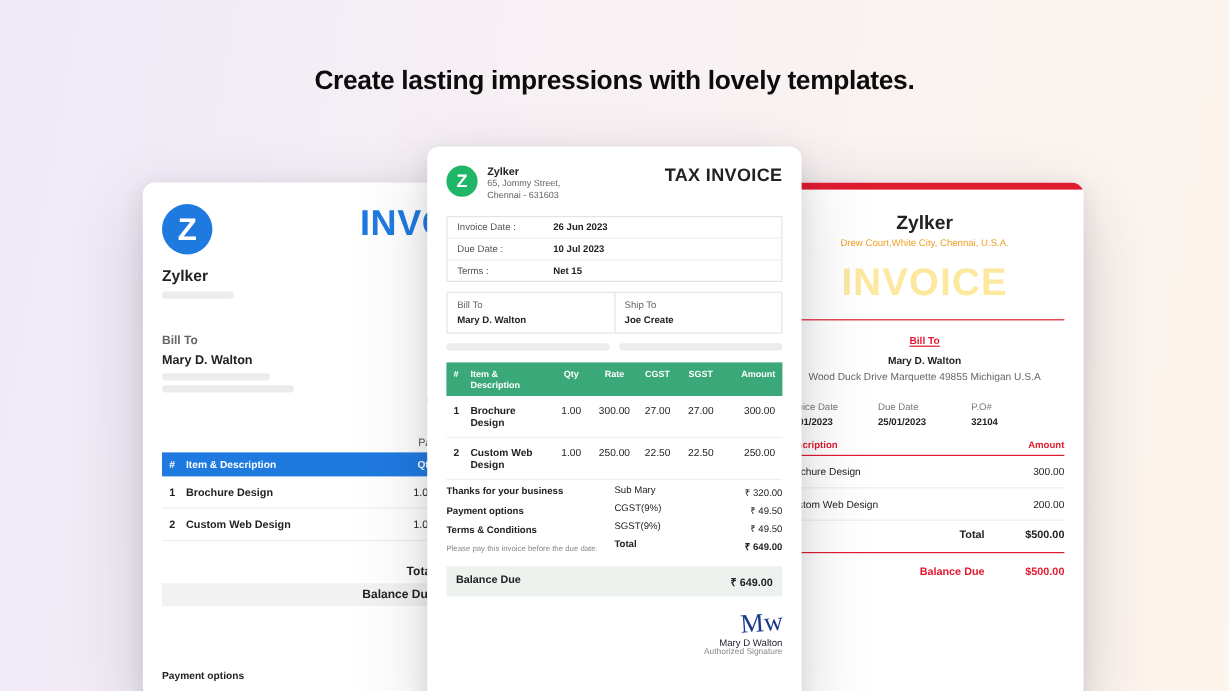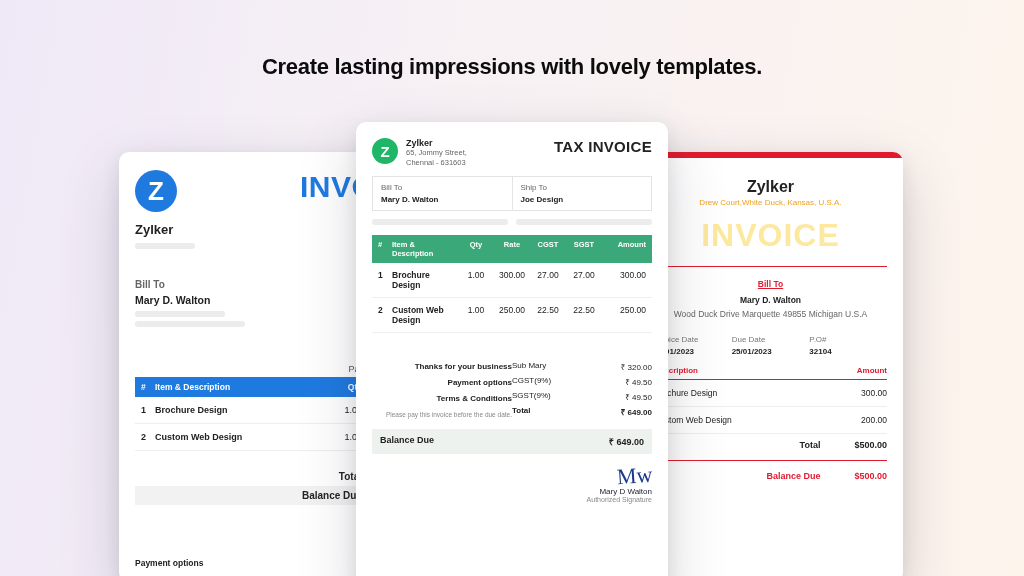--- a/index.html
+++ b/index.html
@@ -110,21 +110,21 @@
   .center-card .meta-box .mv{ padding:4px 8px; font-weight:700;}
   .center-card .bs-row { display:flex; margin-top:8px; border:1px solid #e4e4e4; }
   .center-card .bs-col { flex:1; padding:6px 8px; font-size:8px;}
   .center-card .bs-col:first-child{border-right:1px solid #e4e4e4;}
   .center-card .bs-col .t{color:#666;} .center-card .bs-col .v{font-weight:700; margin-top:3px;}
   .center-card .decor-row { display:flex; gap:8px; margin-top:8px;}
   .green-thead { background:#3aa879; color:#fff; display:flex; font-size:7.5px; font-weight:600; margin-top:10px; padding:5px 6px;}
   .g-num{width:14px;} .g-desc{flex:1;} .g-c{width:36px;text-align:center;} .g-amt{width:44px;text-align:right;}
   .center-row{display:flex; font-size:8.5px; padding:7px 6px; border-bottom:1px solid #eee;}
   .center-row .g-num{font-weight:700;} .center-row .g-desc{font-weight:700;}
-  .center-card .ftr { display:flex; margin-top:26px; font-size:8px;text-align:right; }
+  .center-card .ftr { display:flex; margin-top:2px; font-size:8px; }
   .center-card .ftr .left{flex:1; line-height:16px;}
   .center-card .ftr .left .hl{font-weight:700;}
   .center-card .ftr .left .fine{font-size:6.5px; color:#888;}
   .center-card .ftr .right{width:140px;}
   .center-card .ftr .right .tr{display:flex; justify-content:space-between; padding:2px 0;}
   .center-card .ftr .right .tot{font-weight:800;}
   .center-card .balrow{ background:#eef2ef; display:flex; justify-content:space-between; padding:6px 8px; font-size:9px; font-weight:800; margin-top:6px;}
   .center-card .sig{ text-align:right; margin-top:14px; font-size:7px; color:#223;}
   .center-card .sig .scribble{ font-family: "Brush Script MT", cursive; font-size:22px; color:#1a3a8a; line-height:16px; transform:rotate(-4deg); display:inline-block;}
   .center-card .sig .nm{font-weight:400; font-size:8px; margin-top:3px;}
@@ -176,21 +176,21 @@
           <div class="lab">Balance Due</div>
         </div>
     </div>
     <div class="left-foot">Payment options</div>
   </div>
 
   <div class="card right-card">
     <div class="topbar"></div>
     <div class="body">
       <div class="brand">Zylker</div>
-      <div class="addr">Drew Court,White Duck, Kansas, U.S.A.</div>
+      <div class="addr">Drew Court,White City, Chennai, U.S.A.</div>
       <div class="inv-title">INVOICE</div>
       <div class="hr-red"></div>
       <div class="bill-sec">
         <div class="ttl">Bill To</div>
         <div class="nm">Mary D. Walton</div>
         <div style="color:#666;">Wood Duck Drive Marquette 49855 Michigan U.S.A</div>
       </div>
       <div class="right-meta">
         <div>
             <div class="mh">Invoice Date</div>
@@ -236,28 +236,42 @@
       <div class="company">
         <div class="logo-circle">Z</div>
         <div class="cinfo">
           <div class="nm">Zylker</div>
           <div class="ln">65, Jommy Street,</div>
           <div class="ln">Chennai - 631603</div>
         </div>
       </div>
       <div class="title">TAX INVOICE</div>
     </div>
+    <div class="meta-box">
+      <div class="mr">
+          <div class="ml">Invoice Date :</div>
+          <div class="mv">26 Jun 2023</div>
+        </div>
+      <div class="mr">
+          <div class="ml">Due Date :</div>
+          <div class="mv">10 Jul 2023</div>
+        </div>
+      <div class="mr">
+          <div class="ml">Terms :</div>
+          <div class="mv">Net 15</div>
+        </div>
+    </div>
     <div class="bs-row">
       <div class="bs-col">
           <div class="t">Bill To</div>
           <div class="v">Mary D. Walton</div>
         </div>
       <div class="bs-col">
           <div class="t">Ship To</div>
-          <div class="v">Joe Design</div>
+          <div class="v">Joe Create</div>
         </div>
     </div>
     <div class="decor-row">
       <div class="muted-line" style="flex:1;"></div>
       <div class="muted-line" style="flex:1;"></div>
     </div>
     <div class="green-thead">
       <div class="g-num">#</div>
       <div class="g-desc">Item &amp; Description</div>
       <div class="g-c">Qty</div>

